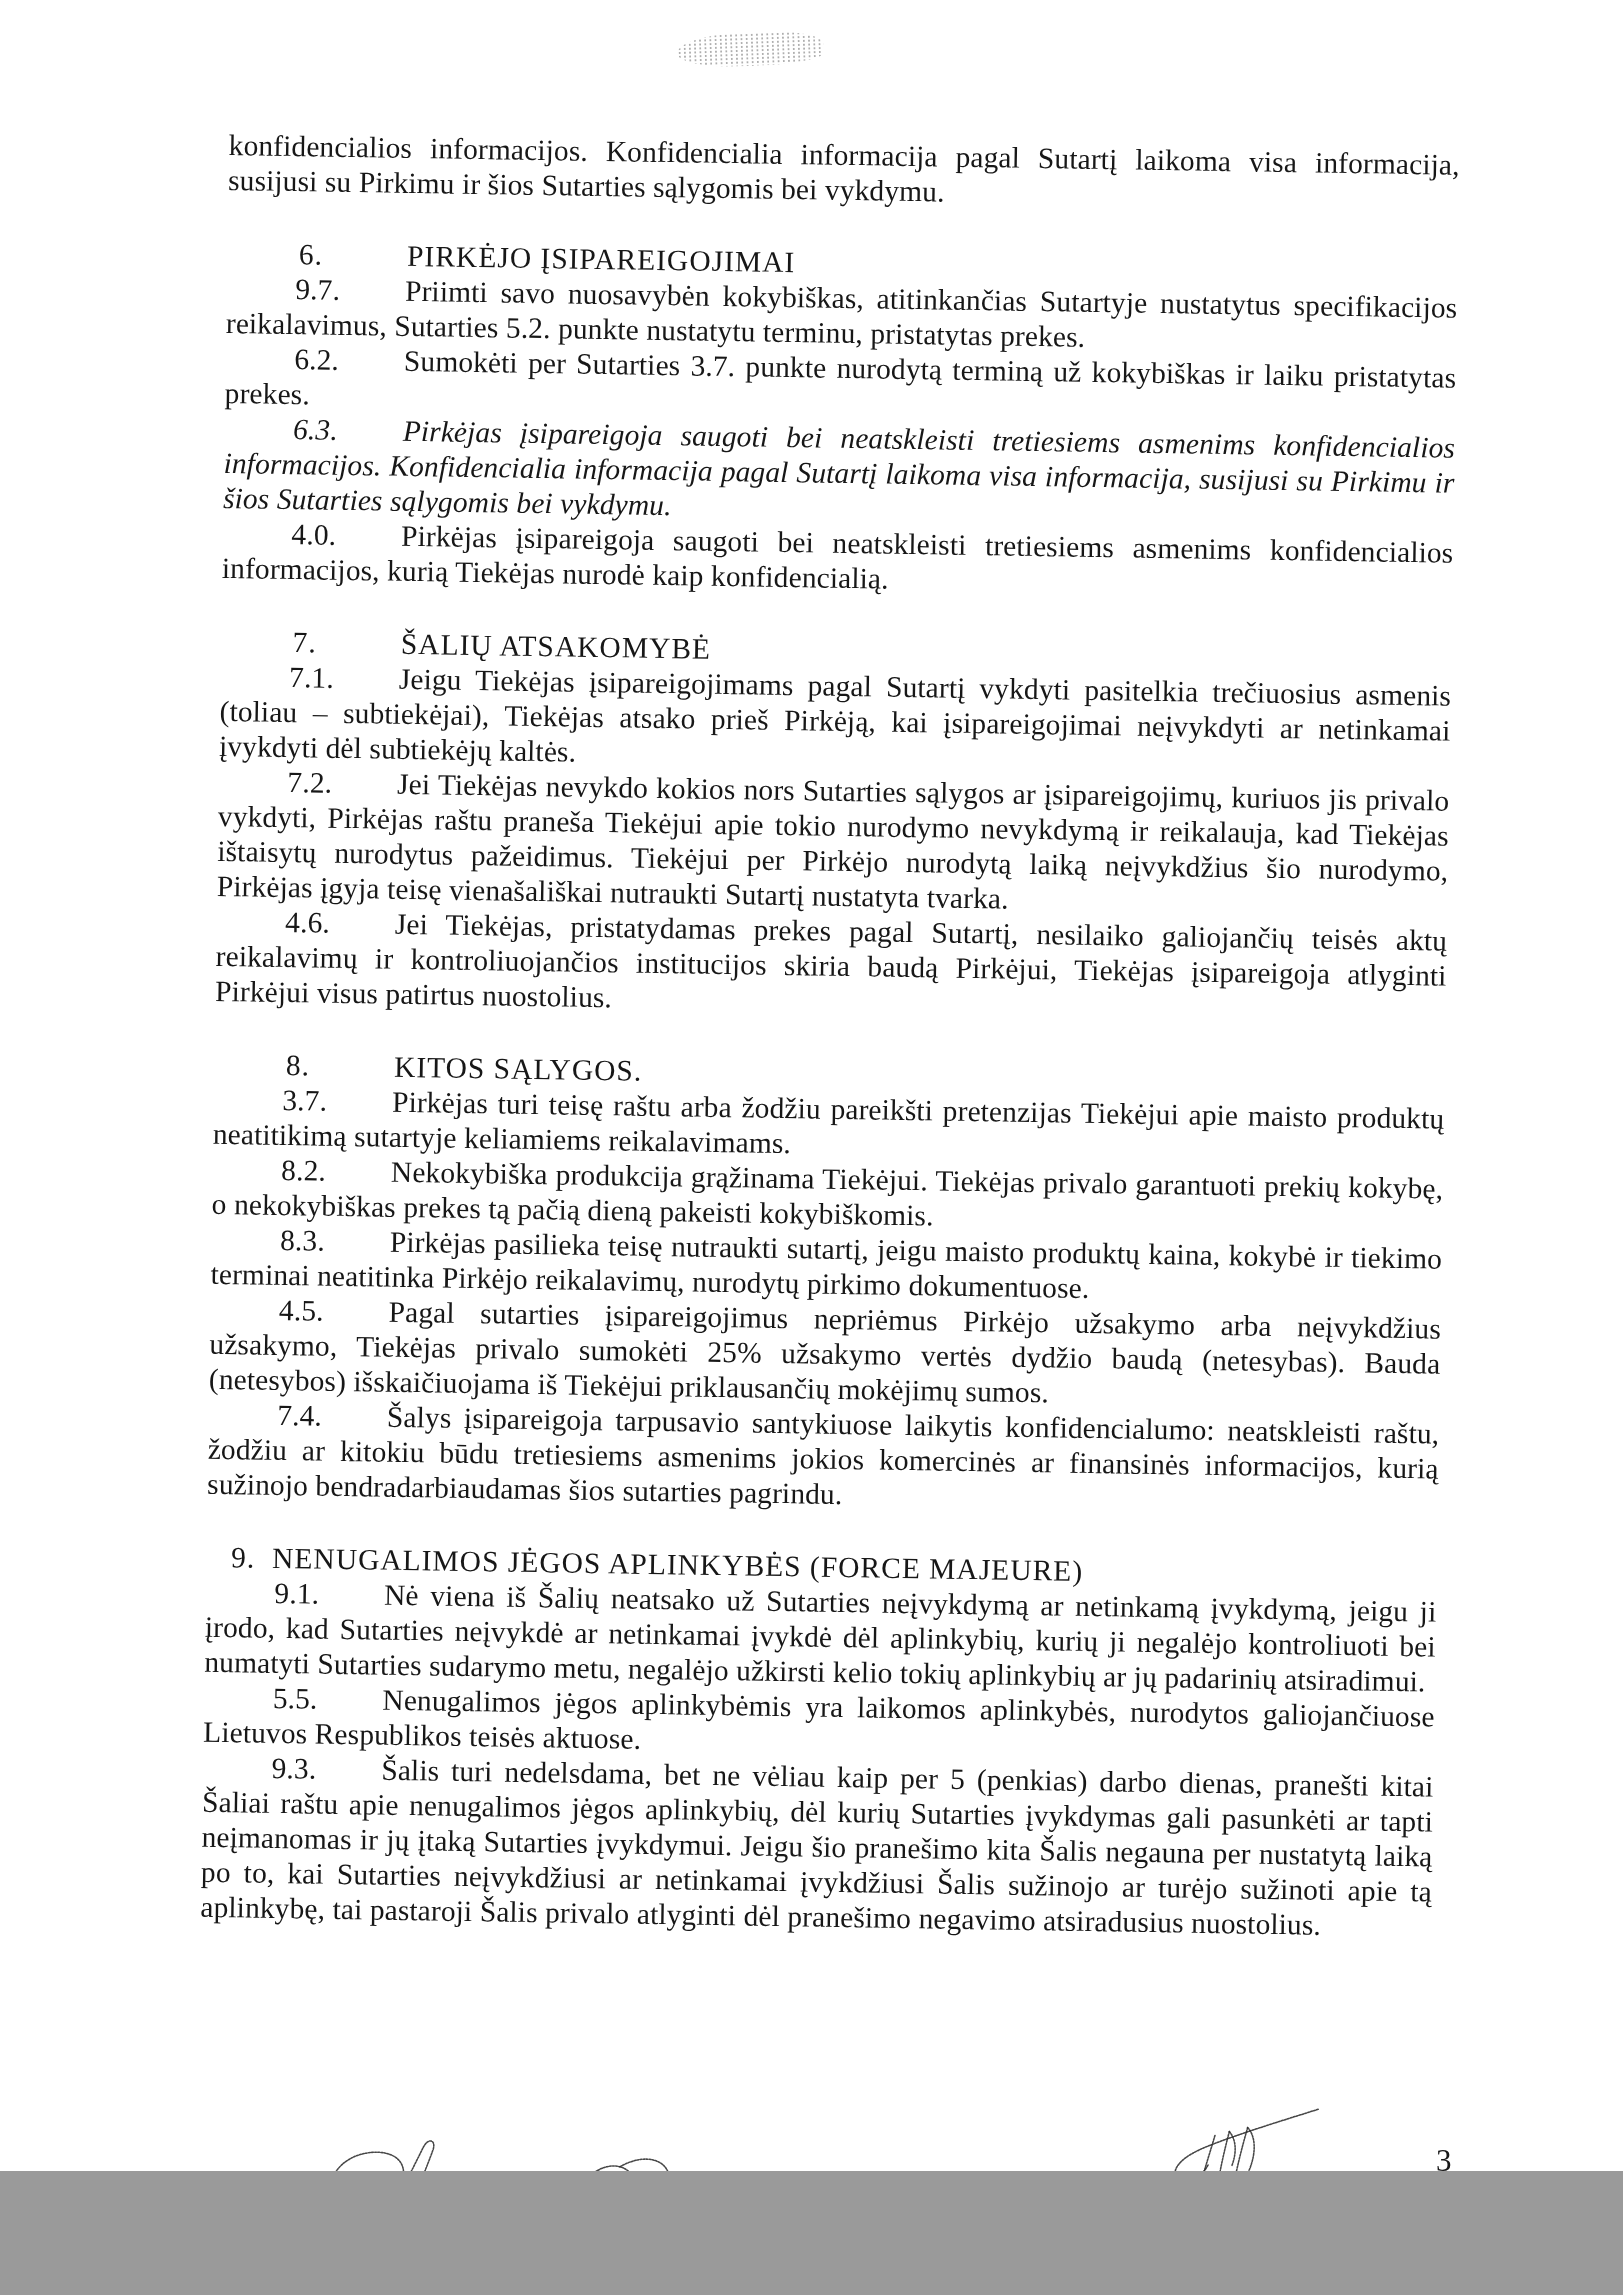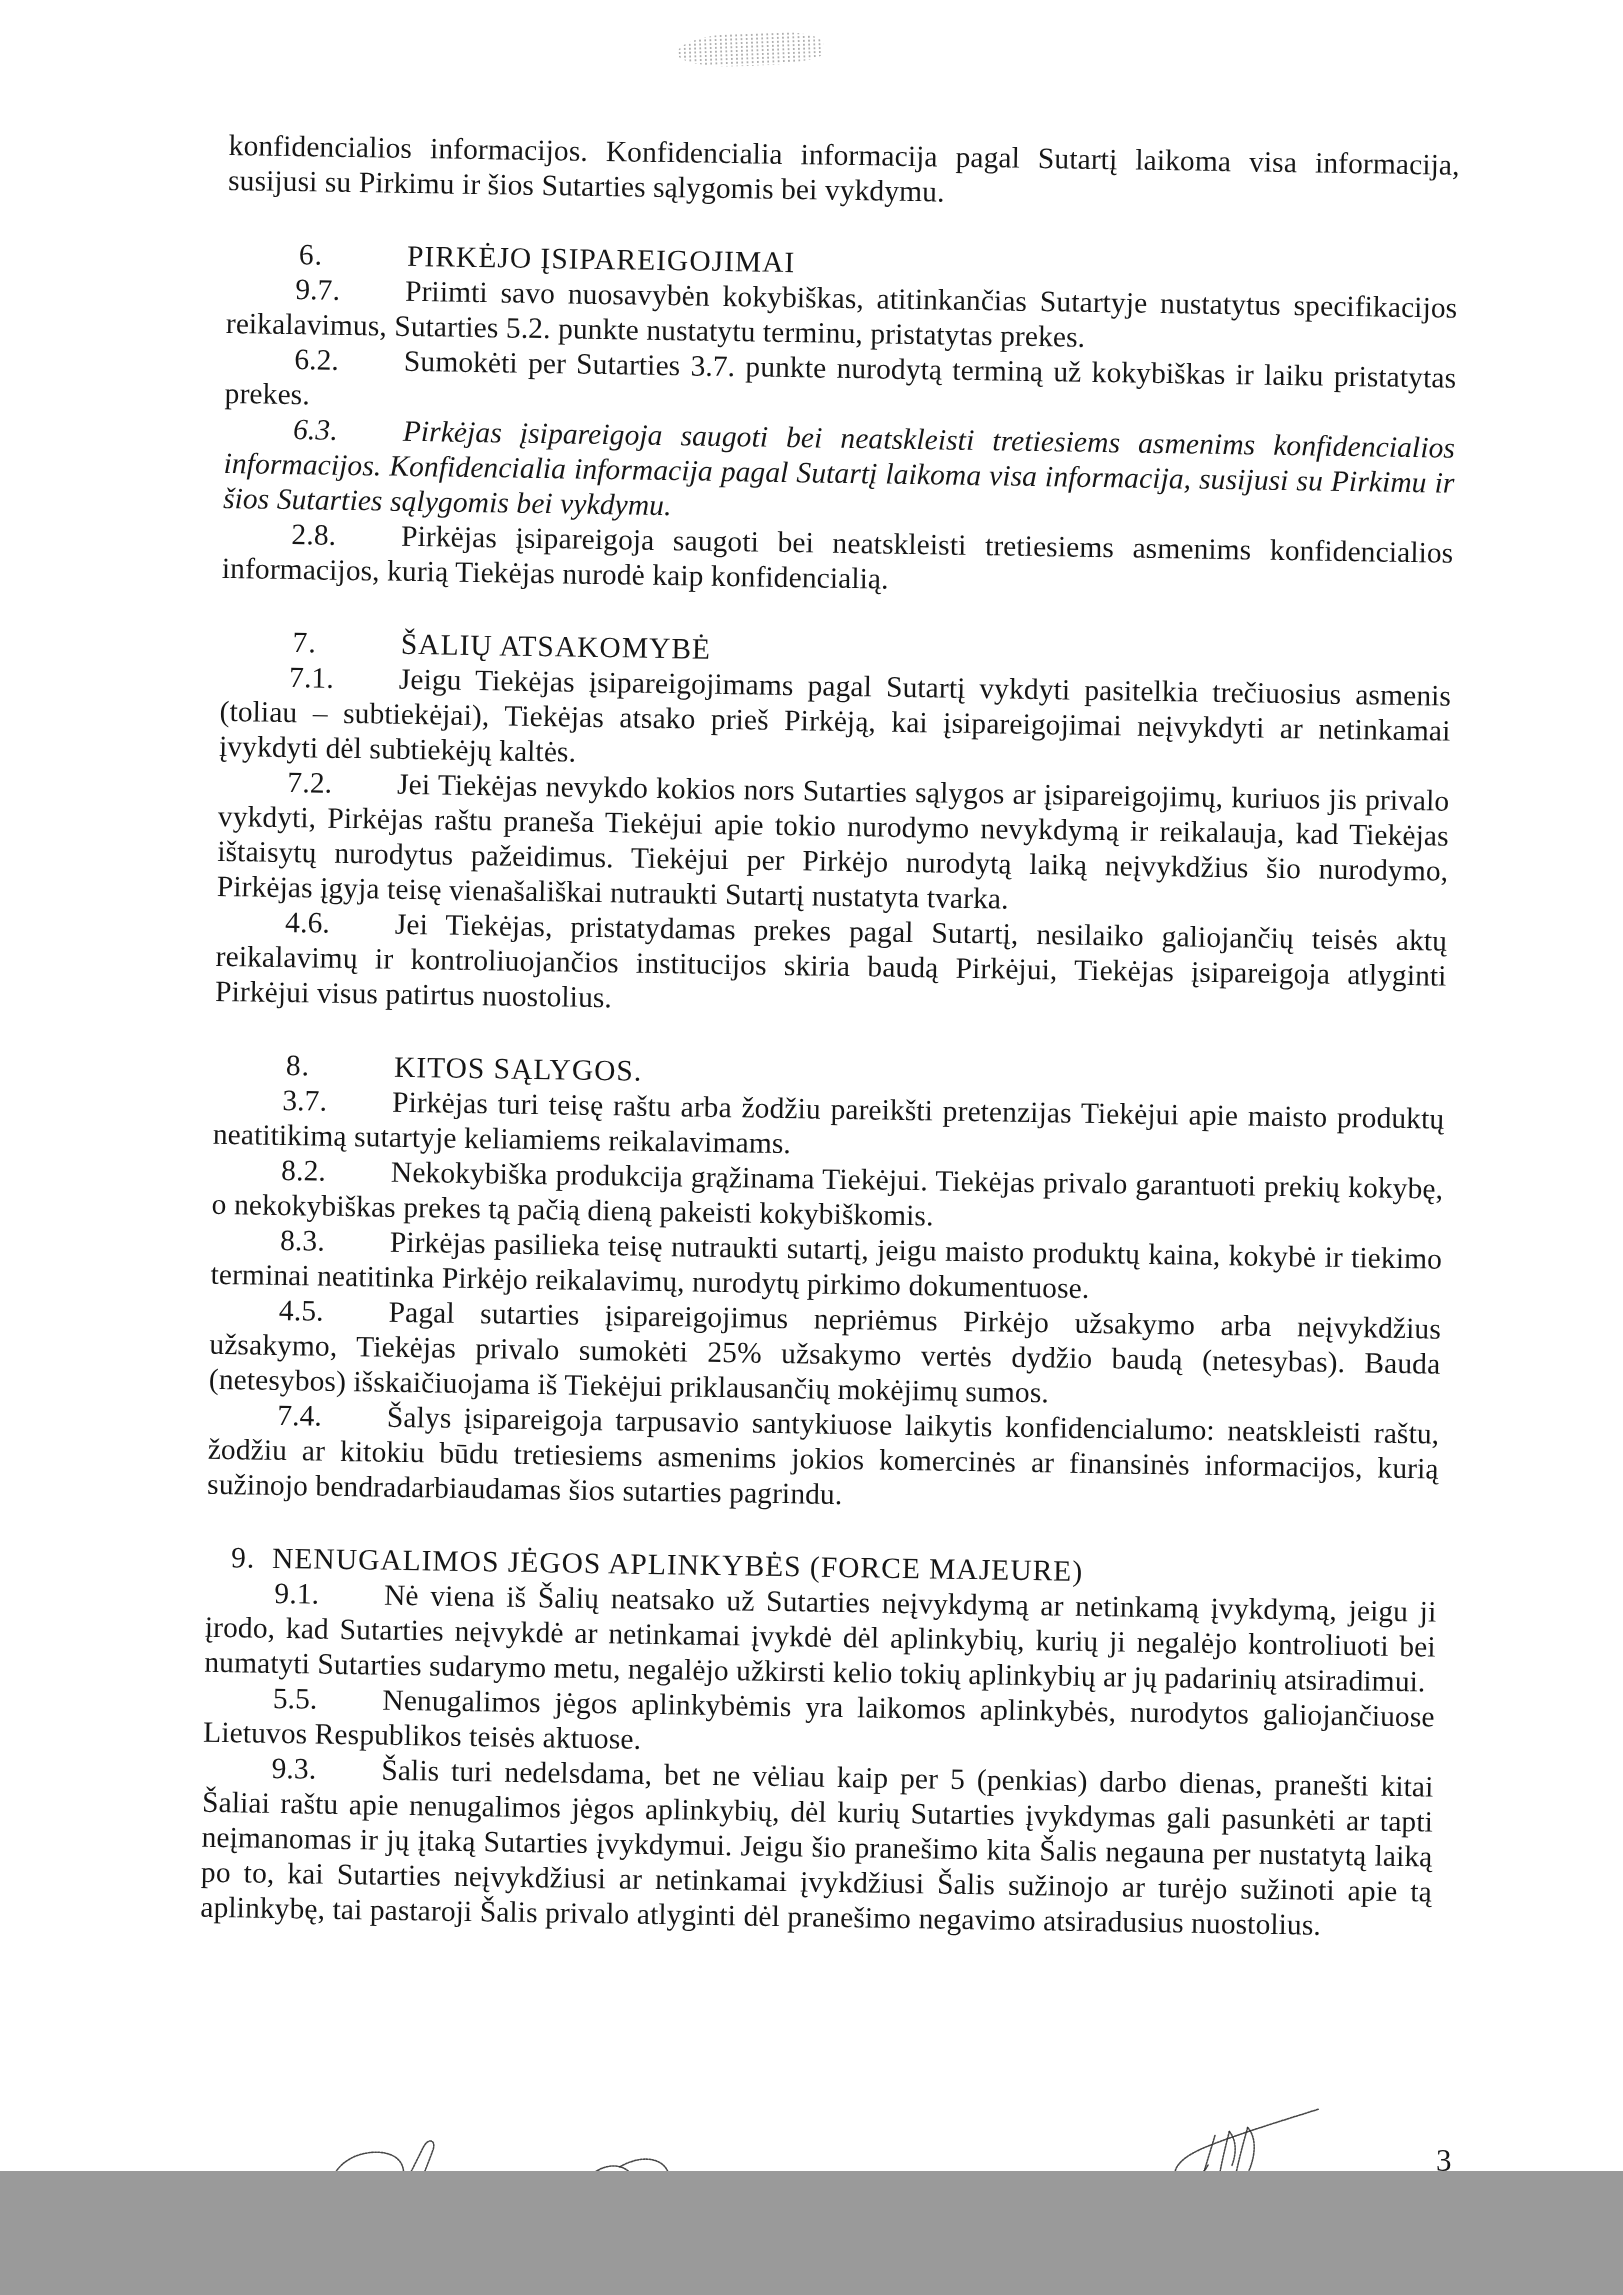--- a/index.html
+++ b/index.html
@@ -69,21 +69,21 @@
   <div class="smudge"></div>
 
   <div class="content">
 
     <p class="intro">konfidencialios informacijos. Konfidencialia informacija pagal Sutartį laikoma visa informacija, susijusi su Pirkimu ir šios Sutarties sąlygomis bei vykdymu.</p>
 
     <p class="heading"><span>6.</span><span class="htab"></span><span>PIRKĖJO ĮSIPAREIGOJIMAI</span></p>
     <p class="clause"><span>9.7.</span><span class="tab"></span><span>Priimti savo nuosavybėn kokybiškas, atitinkančias Sutartyje nustatytus specifikacijos reikalavimus, Sutarties 5.2. punkte nustatytu terminu, pristatytas prekes.</span></p>
     <p class="clause"><span>6.2.</span><span class="tab"></span><span>Sumokėti per Sutarties 3.7. punkte nurodytą terminą už kokybiškas ir laiku pristatytas prekes.</span></p>
     <p class="clause italic"><span>6.3.</span><span class="tab"></span><span>Pirkėjas įsipareigoja saugoti bei neatskleisti tretiesiems asmenims konfidencialios informacijos. Konfidencialia informacija pagal Sutartį laikoma visa informacija, susijusi su Pirkimu ir šios Sutarties sąlygomis bei vykdymu.</span></p>
-    <p class="clause"><span>2.8.</span><span class="tab"></span><span>Pirkėjas įsipareigoja saugoti bei neatskleisti tretiesiems asmenims konfidencialios informacijos, kurią Tiekėjas nurodė kaip konfidencialią.</span></p>
+    <p class="clause"><span>4.0.</span><span class="tab"></span><span>Pirkėjas įsipareigoja saugoti bei neatskleisti tretiesiems asmenims konfidencialios informacijos, kurią Tiekėjas nurodė kaip konfidencialią.</span></p>
 
     <p class="heading"><span>7.</span><span class="htab"></span><span>ŠALIŲ ATSAKOMYBĖ</span></p>
     <p class="clause"><span>7.1.</span><span class="tab"></span><span>Jeigu Tiekėjas įsipareigojimams pagal Sutartį vykdyti pasitelkia trečiuosius asmenis (toliau – subtiekėjai), Tiekėjas atsako prieš Pirkėją, kai įsipareigojimai neįvykdyti ar netinkamai įvykdyti dėl subtiekėjų kaltės.</span></p>
     <p class="clause"><span>7.2.</span><span class="tab"></span><span>Jei Tiekėjas nevykdo kokios nors Sutarties sąlygos ar įsipareigojimų, kuriuos jis privalo vykdyti, Pirkėjas raštu praneša Tiekėjui apie tokio nurodymo nevykdymą ir reikalauja, kad Tiekėjas ištaisytų nurodytus pažeidimus. Tiekėjui per Pirkėjo nurodytą laiką neįvykdžius šio nurodymo, Pirkėjas įgyja teisę vienašališkai nutraukti Sutartį nustatyta tvarka.</span></p>
     <p class="clause"><span>4.6.</span><span class="tab"></span><span>Jei Tiekėjas, pristatydamas prekes pagal Sutartį, nesilaiko galiojančių teisės aktų reikalavimų ir kontroliuojančios institucijos skiria baudą Pirkėjui, Tiekėjas įsipareigoja atlyginti Pirkėjui visus patirtus nuostolius.</span></p>
 
     <p class="heading"><span>8.</span><span class="htab"></span><span>KITOS SĄLYGOS.</span></p>
     <p class="clause"><span>3.7.</span><span class="tab"></span><span>Pirkėjas turi teisę raštu arba žodžiu pareikšti pretenzijas Tiekėjui apie maisto produktų neatitikimą sutartyje keliamiems reikalavimams.</span></p>
     <p class="clause"><span>8.2.</span><span class="tab"></span><span>Nekokybiška produkcija grąžinama Tiekėjui. Tiekėjas privalo garantuoti prekių kokybę, o nekokybiškas prekes tą pačią dieną pakeisti kokybiškomis.</span></p>
     <p class="clause"><span>8.3.</span><span class="tab"></span><span>Pirkėjas pasilieka teisę nutraukti sutartį, jeigu maisto produktų kaina, kokybė ir tiekimo terminai neatitinka Pirkėjo reikalavimų, nurodytų pirkimo dokumentuose.</span></p>

